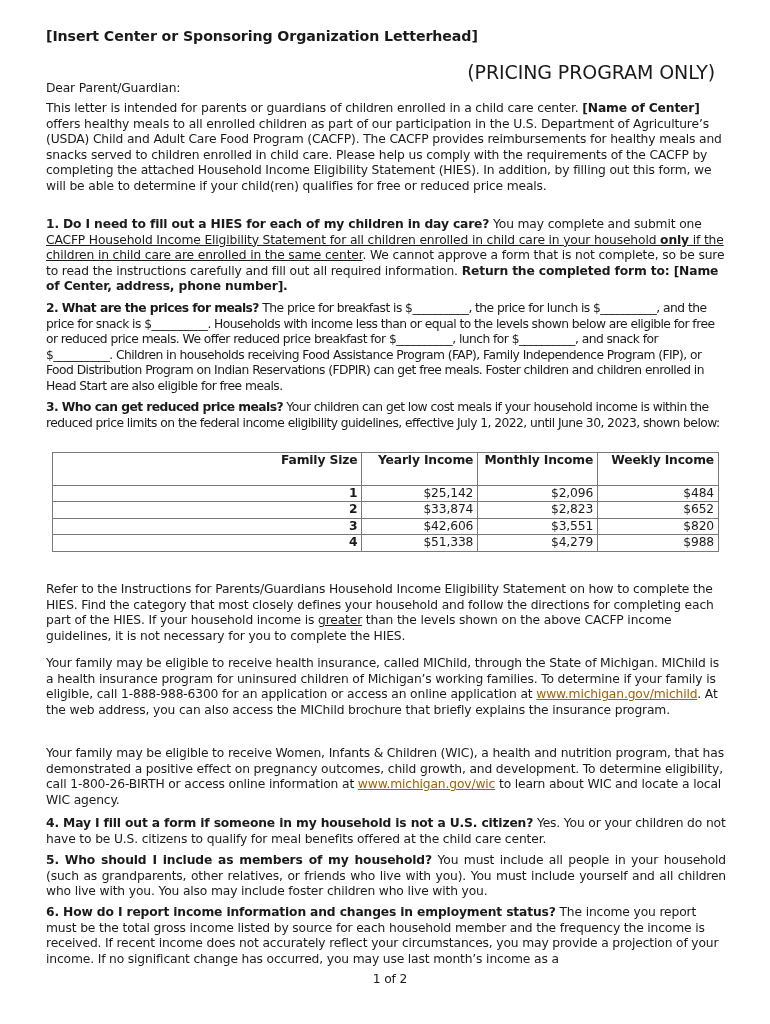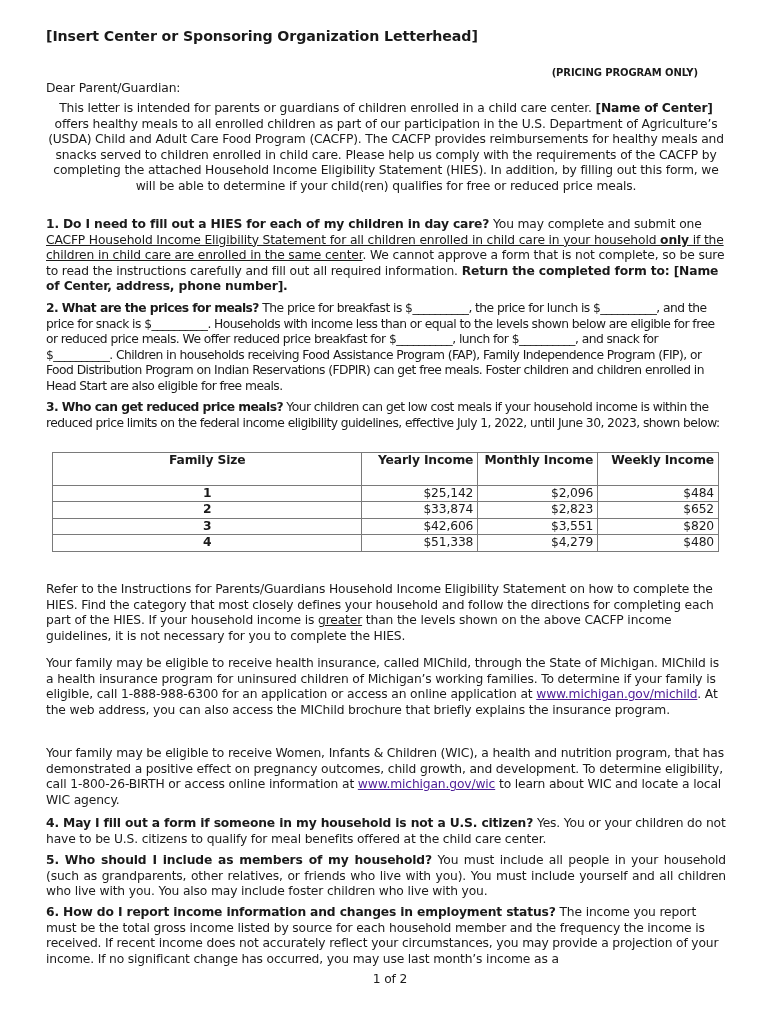--- a/index.html
+++ b/index.html
@@ -10,38 +10,38 @@
       font-size: 12.3px;
       line-height: 15.6px;
       letter-spacing: -0.15px;
     }
     .page { position: relative; width: 770px; height: 972px; padding: 0 40px 0 46px; }
     .letterhead {
       position: absolute; left: 46px; top: 29px;
       font-weight: bold; font-size: 14.2px; letter-spacing: -0.1px;
     }
     .program-tag {
-      position: absolute; right: 72px; top: 65px;
-      font-weight: bold; font-size: 10px; letter-spacing: -0.1px;
+      position: absolute; right: 55px; top: 65px;
+      font-weight: normal; font-size: 19px; letter-spacing: -0.1px;
     }
     .salutation { position: absolute; left: 46px; top: 81px; }
     .block { position: absolute; left: 46px; width: 680px; text-align: left; }
     .b { font-weight: bold; }
     .u { text-decoration: underline; text-align: right; }
-    .link { color: #4c1d95; text-decoration: underline; }
+    .link { color: #a16207; text-decoration: underline; }
     .narrow { letter-spacing: -0.55px; }
     .justify { text-align: justify; text-align-last: left; }
 
     table.income {
       position: absolute; left: 52px; top: 452px;
       border-collapse: collapse; width: 667px;
       font-size: 12.3px; line-height: 15.4px;
     }
     table.income th, table.income td {
-      border: 1px solid #7a7a7a; padding: 0 4px; vertical-align: top;
+      border: 1px solid #7a7a7a; padding: 0 4px; vertical-align: top; text-align: right;
     }
     table.income th { font-weight: bold; height: 33px; }
     table.income td { height: 16.2px; }
     .col-size { width: 310px; text-align: center; }
     .col-num { text-align: right; margin-top: 24px; }
     .c-yearly { width: 116px; }
     .c-monthly { width: 120px; }
     .c-weekly { width: 121px; }
     td.size-cell { font-weight: bold; text-align: center; }
     .footer {
@@ -50,21 +50,21 @@
   </style>
 </head>
 <body>
 
 <div class="page">
 
   <div class="letterhead">[Insert Center or Sponsoring Organization Letterhead]</div>
   <div class="program-tag">(PRICING PROGRAM ONLY)</div>
   <div class="salutation">Dear Parent/Guardian:</div>
 
-  <p class="block" style="top:101px;text-align:center;">
+  <p class="block" style="top:101px;">
     <span>This letter is intended for parents or guardians of children enrolled in a child care center. </span><span class="b">[Name of Center]</span><span> offers healthy meals to all enrolled children as part of our participation in the U.S. Department of Agriculture’s (USDA) Child and Adult Care Food Program (CACFP). The CACFP provides reimbursements for healthy meals and snacks served to children enrolled in child care. Please help us comply with the requirements of the CACFP by completing the attached Household Income Eligibility Statement (HIES). In addition, by filling out this form, we will be able to determine if your child(ren) qualifies for free or reduced price meals.</span>
   </p>
 
   <p class="block" style="top:217px;">
     <span class="b">1. Do I need to fill out a HIES for each of my children in day care?</span><span> You may complete and submit one </span><span class="u">CACFP Household Income Eligibility Statement for all children enrolled in child care in your household </span><span class="u b">only</span><span class="u"> if the children in child care are enrolled in the same center</span><span>. We cannot approve a form that is not complete, so be sure to read the instructions carefully and fill out all required information. </span><span class="b">Return the completed form to: [Name of Center, address, phone number].</span>
   </p>
 
   <p class="block narrow" style="top:301px;">
     <span class="b">2. What are the prices for meals?</span><span>  The price for breakfast is $__________, the price for lunch is $__________, and the price for snack is $__________.  Households with income less than or equal to the levels shown below are eligible for free or reduced price meals.  We offer reduced price breakfast for $__________, lunch for $__________, and snack for $__________.  Children in households receiving Food Assistance Program (FAP), Family Independence Program (FIP), or Food Distribution Program on Indian Reservations (FDPIR) can get free meals. Foster children and children enrolled in Head Start are also eligible for free meals.</span>
   </p>
@@ -98,21 +98,21 @@
       <tr>
         <td class="size-cell">3</td>
         <td class="col-num">$42,606</td>
         <td class="col-num">$3,551</td>
         <td class="col-num">$820</td>
       </tr>
       <tr>
         <td class="size-cell">4</td>
         <td class="col-num">$51,338</td>
         <td class="col-num">$4,279</td>
-        <td class="col-num">$480</td>
+        <td class="col-num">$988</td>
       </tr>
     </tbody>
   </table>
 
   <p class="block" style="top:582px;">
     <span>Refer to the Instructions for Parents/Guardians Household Income Eligibility Statement on how to complete the HIES.  Find the category that most closely defines your household and follow the directions for completing each part of the HIES.  If your household income is </span><span class="u">greater</span><span> than the levels shown on the above CACFP income guidelines, it is not necessary for you to complete the HIES.</span>
   </p>
 
   <p class="block" style="top:656px;">
     <span>Your family may be eligible to receive health insurance, called MIChild, through the State of Michigan. MIChild is a health insurance program for uninsured children of Michigan’s working families. To determine if your family is eligible, call 1-888-988-6300 for an application or access an online application at </span><a class="link">www.michigan.gov/michild</a><span>.  At the web address, you can also access the MIChild brochure that briefly explains the insurance program.</span>

